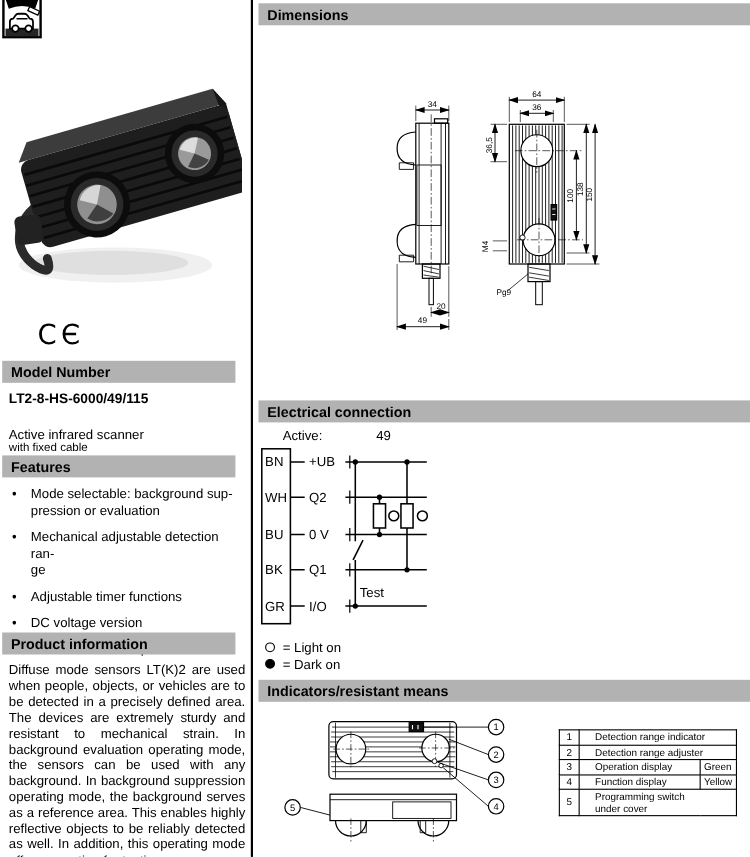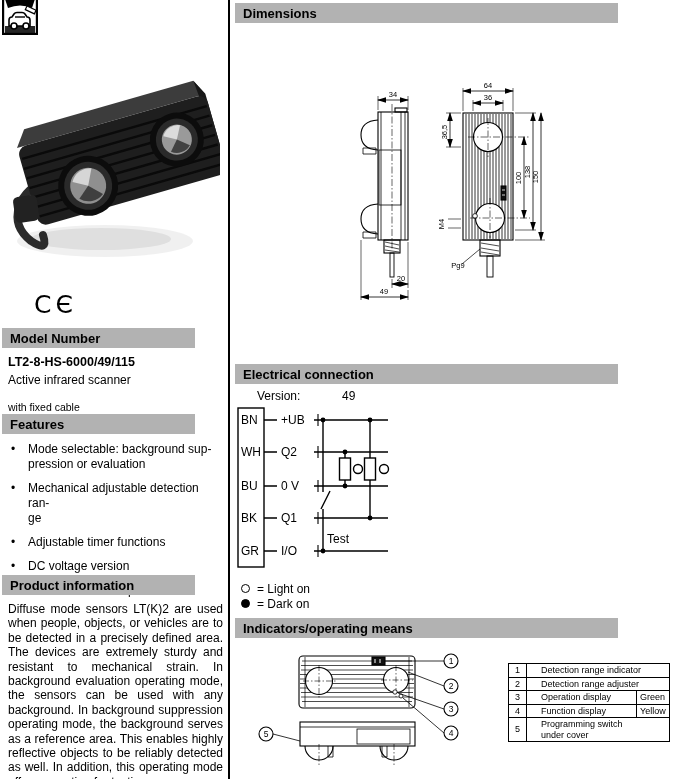--- a/index.html
+++ b/index.html
@@ -1,25 +1,25 @@
 <!DOCTYPE html>
 <html><head>
 <meta charset="utf-8">
 <style>
   html,body{margin:0;padding:0;background:#fff;}
   .page{position:relative;width:682px;height:779px;background:#fff;overflow:hidden;
         font-family:"Liberation Sans",sans-serif;color:#000;}
   .divider{position:absolute;left:228px;top:0;width:2px;height:779px;background:#000;}
   .bar{position:absolute;background:#b2b2b2;height:20px;box-sizing:border-box;
        padding:3px 0 0 8px;font-size:13px;font-weight:bold;}
-  .bar-left{left:2px;width:193px;}
-  .bar-right{left:235px;width:383px;}
+  .bar-left{left:2px;width:212px;}
+  .bar-right{left:235px;width:447px;}
   .lefttext{position:absolute;left:8px;width:214px;}
   .model{font-size:12.5px;font-weight:bold;}
-  .desc1{font-size:12px;margin-top:1px;}
+  .desc1{font-size:12px;margin-top:16px;}
   .desc2{font-size:10.5px;margin-top:11px;}
   ul.features{position:absolute;left:8px;top:442px;width:214px;margin:0;padding:0;}
   ul.features li{list-style:none;position:relative;padding-left:20px;margin:0 0 9px 0;
                  font-size:12px;line-height:15px;white-space:pre-line;}
   ul.features li::before{content:"\2022";position:absolute;left:3px;top:0;}
   .prodinfo{position:absolute;left:8px;top:602px;width:215px;font-size:12px;
             line-height:14.4px;text-align:justify;}
   .ce{position:absolute;left:34px;top:290px;font-size:25px;letter-spacing:4px;
       font-family:"DejaVu Sans",sans-serif;}
   .optline{position:absolute;left:257px;top:389px;font-size:12px;}
@@ -194,21 +194,21 @@
       <text x="447" y="132" transform="rotate(-90 447 132)">36,5</text>
       <text x="521" y="178" transform="rotate(-90 521 178)">100</text>
       <text x="530" y="172" transform="rotate(-90 530 172)">138</text>
       <text x="538" y="177" transform="rotate(-90 538 177)">150</text>
       <text x="444" y="224" transform="rotate(-90 444 224)">M4</text>
       <text x="458" y="268">Pg9</text>
     </g>
   </svg>
 
   <div class="bar bar-right" style="top:364px;">Electrical connection</div>
-  <div class="optline">Version:</div>
+  <div class="optline">Active:</div>
   <div class="optval">49</div>
 
   <svg style="position:absolute;left:232px;top:390px;" width="220" height="222" viewBox="232 390 220 222">
     <g stroke="#000" fill="none" stroke-width="1.4">
       <rect x="238" y="408" width="26" height="159"></rect>
 
       <path d="M264 420 H277 M264 452 H277 M264 486 H277 M264 518 H277 M264 551 H277"></path>
 
       <path d="M314 420 H388 M314 452 H388 M314 486 H388 M314 518 H388 M314 551 H388"></path>
 
@@ -252,21 +252,21 @@
     <div class="legrow">
       <span class="sym"></span>
       <span>= Light on</span>
     </div>
     <div class="legrow">
       <span class="sym fill"></span>
       <span>= Dark on</span>
     </div>
   </div>
 
-  <div class="bar bar-right" style="top:618px;">Indicators/operating means</div>
+  <div class="bar bar-right" style="top:618px;">Indicators/resistant means</div>
 
   <svg style="position:absolute;left:240px;top:645px;" width="230" height="132" viewBox="240 645 230 132">
     <g stroke="#000" fill="none" stroke-width="1.1">
 
       <g>
         <rect x="299" y="656" width="116" height="52" rx="4"></rect>
         <path d="M302 661 H412 M301 665.5 H413 M301 670 H413 M300 674.5 H414 M300 679 H414 M300 683.5 H414 M300 688 H414 M301 692.5 H413 M301 697 H413 M302 701.5 H412" stroke-width="0.7"></path>
         <path d="M305 657 V707 M409 657 V707" stroke-width="0.7"></path>
         <circle cx="319" cy="681" r="13.5" fill="#fff"></circle>
         <circle cx="396" cy="680" r="12.5" fill="#fff"></circle>

